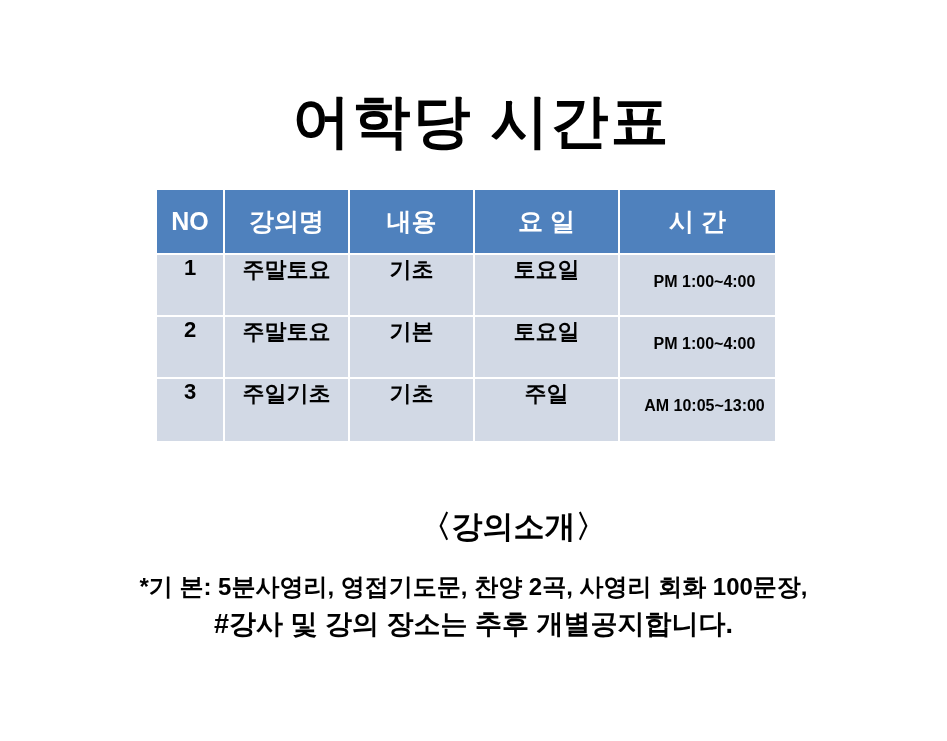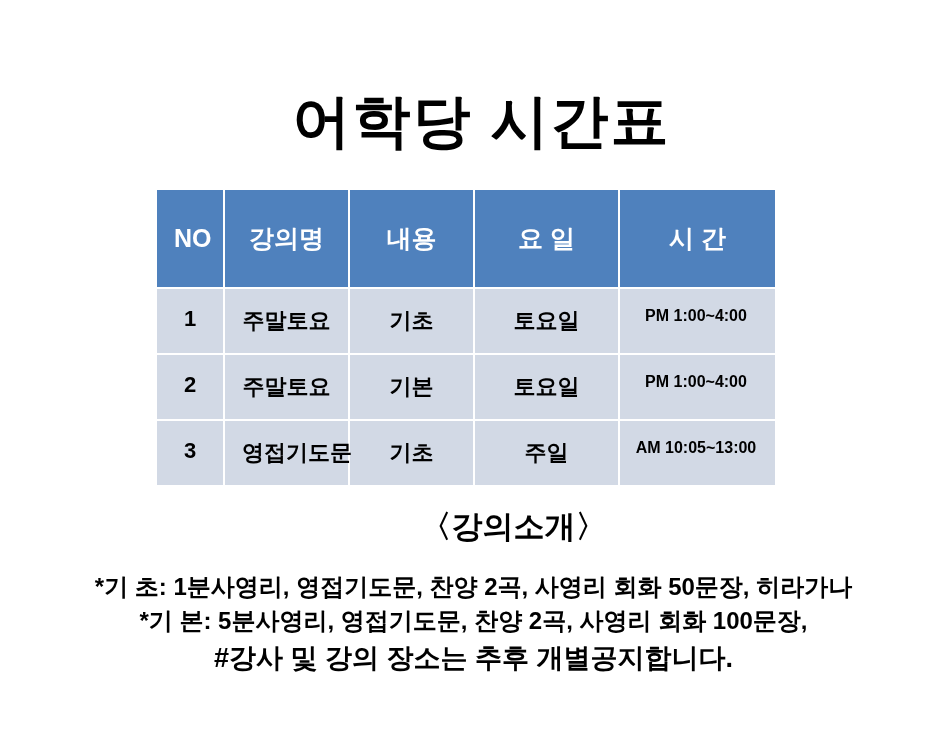--- a/index.html
+++ b/index.html
@@ -44,21 +44,21 @@
     top: 190px;
     width: 618px;
     border-collapse: separate;
     border-spacing: 0;
     table-layout: fixed;
   }
   .schedule-table th,
   .schedule-table td {
     border-right: 2px solid #ffffff;
     border-bottom: 2px solid #ffffff;
-    padding: 17px;
+    padding: 0;
     margin: 0;
   }
   .schedule-table th:last-child,
   .schedule-table td:last-child {
     border-right: none;
   }
   .schedule-table tr:last-child td {
     border-bottom: none;
   }
 
@@ -166,29 +166,28 @@
       </tr>
       <tr>
         <td class="cell-no">2</td>
         <td class="cell-course">주말토요</td>
         <td class="cell-content">기본</td>
         <td class="cell-day">토요일</td>
         <td class="cell-time">PM 1:00~4:00</td>
       </tr>
       <tr>
         <td class="cell-no">3</td>
-        <td class="cell-course">영접기도문</td>
+        <td class="cell-course">주일기초</td>
         <td class="cell-content">기초</td>
         <td class="cell-day">주일</td>
         <td class="cell-time">AM 10:05~13:00</td>
       </tr>
     </tbody>
   </table>
 
   <div class="subtitle">〈강의소개〉</div>
 
   <div class="notes">
-    <div class="note-line">*기 초: 1분사영리, 영접기도문, 찬양 2곡, 사영리 회화 50문장, 히라가나</div>
     <div class="note-line">*기 본: 5분사영리, 영접기도문, 찬양 2곡, 사영리 회화 100문장,</div>
     <div class="note-line emphasis">#강사 및 강의 장소는 추후 개별공지합니다.</div>
   </div>
 
 </div>
 
 </body></html>

